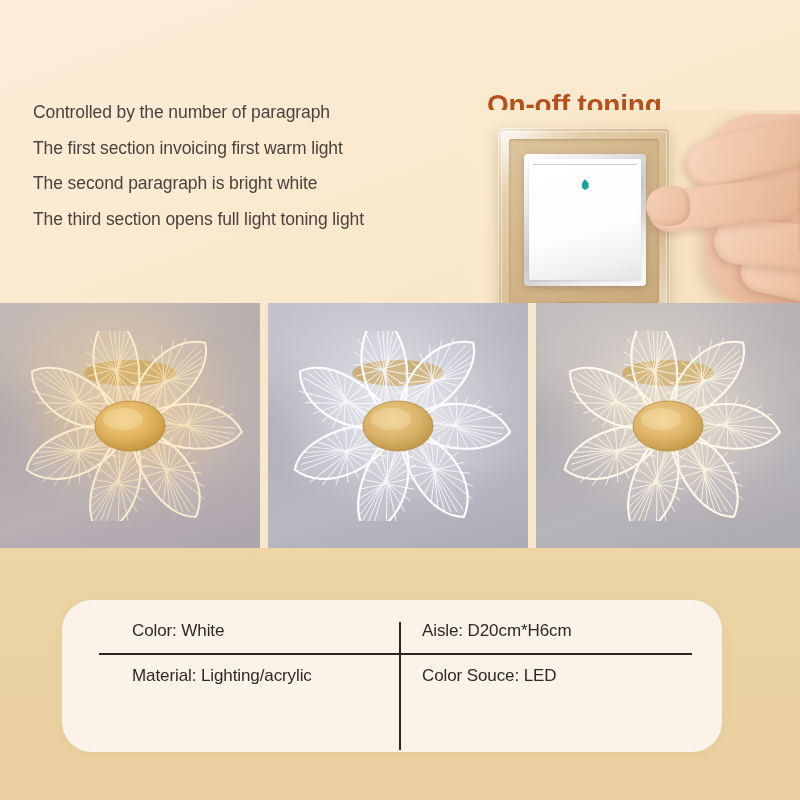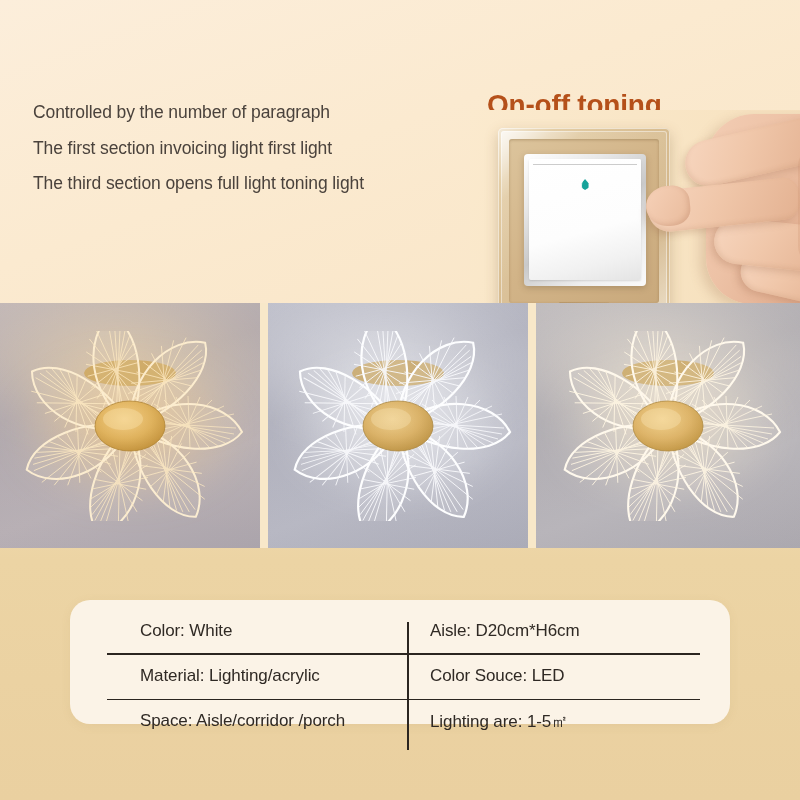--- a/index.html
+++ b/index.html
@@ -312,26 +312,26 @@
     inset: 0;
     pointer-events: none;
   }
   .panel-tint.warm   { background: linear-gradient(180deg, rgba(255,212,150,0.13), rgba(255,198,128,0.06)); }
   .panel-tint.white  { background: linear-gradient(180deg, rgba(235,242,255,0.10), rgba(225,232,245,0.05)); }
   .panel-tint.natural{ background: linear-gradient(180deg, rgba(255,236,198,0.10), rgba(255,228,186,0.05)); }
 
   
   .spec-card {
     position: absolute;
-    left: 70px;
+    left: 62px;
     top: 600px;
     width: 660px;
-    height: 124px;
+    height: 152px;
     background: #fbf3e7;
-    border-radius: 20px;
+    border-radius: 30px;
     box-shadow: 0 2px 10px rgba(170,135,80,0.10);
   }
   .spec-grid {
     position: absolute;
     left: 37px;
     top: 8px;
     width: 630px;
     height: 136px;
   }
   .spec-row {
@@ -370,21 +370,22 @@
 <body>
 
 <div class="page">
 
   <div class="top">
 
     <div class="headline-right">On-off toning</div>
 
     <div class="bullets">
       <div class="bullet">Controlled by the number of paragraph</div>
-      <div class="bullet">The first section invoicing light first light</div>
+      <div class="bullet">The first section invoicing first warm light</div>
+      <div class="bullet">The second paragraph is bright white</div>
       <div class="bullet">The third section opens full light toning light</div>
     </div>
 
     <div class="switch-photo">
       <div class="switch-wall"></div>
 
       <div class="plate-glass">
         <div class="plate-bevel"></div>
         <div class="plate-inner"></div>
         <div class="rocker-bezel">
@@ -858,20 +859,16 @@
       <div class="spec-row">
         <div class="spec-cell left">Color: White</div>
         <div class="spec-cell right">Aisle: D20cm*H6cm</div>
       </div>
 
       <div class="spec-row">
         <div class="spec-cell left">Material: Lighting/acrylic</div>
         <div class="spec-cell right">Color Souce: LED</div>
       </div>
 
-      <div class="spec-row">
-        <div class="spec-cell left">Space: Aisle/corridor /porch</div>
-        <div class="spec-cell right">Lighting are: 1-5㎡</div>
-      </div>
     </div>
   </div>
 
 </div>
 
 </body></html>

